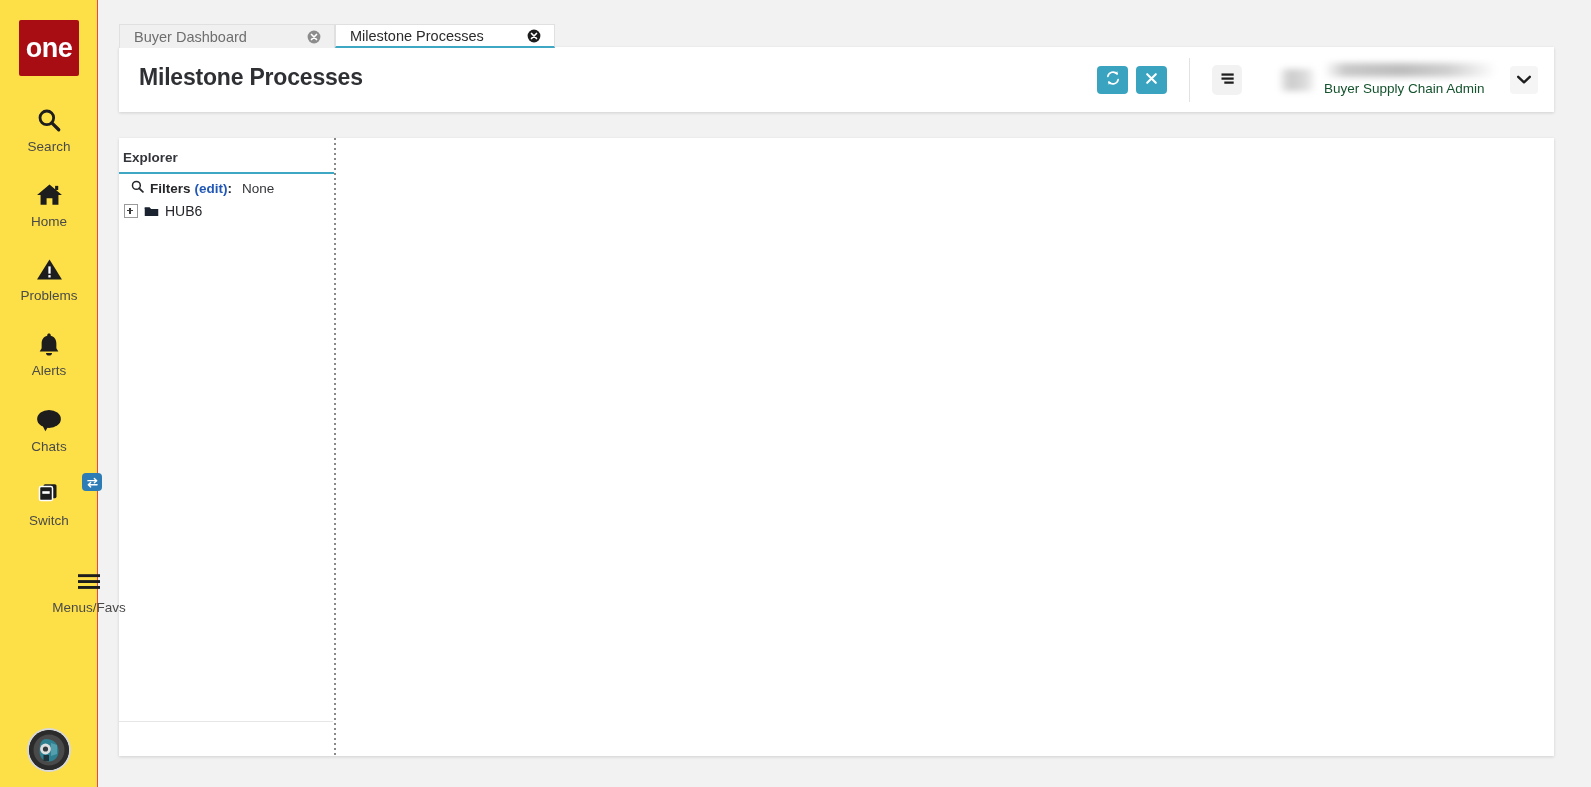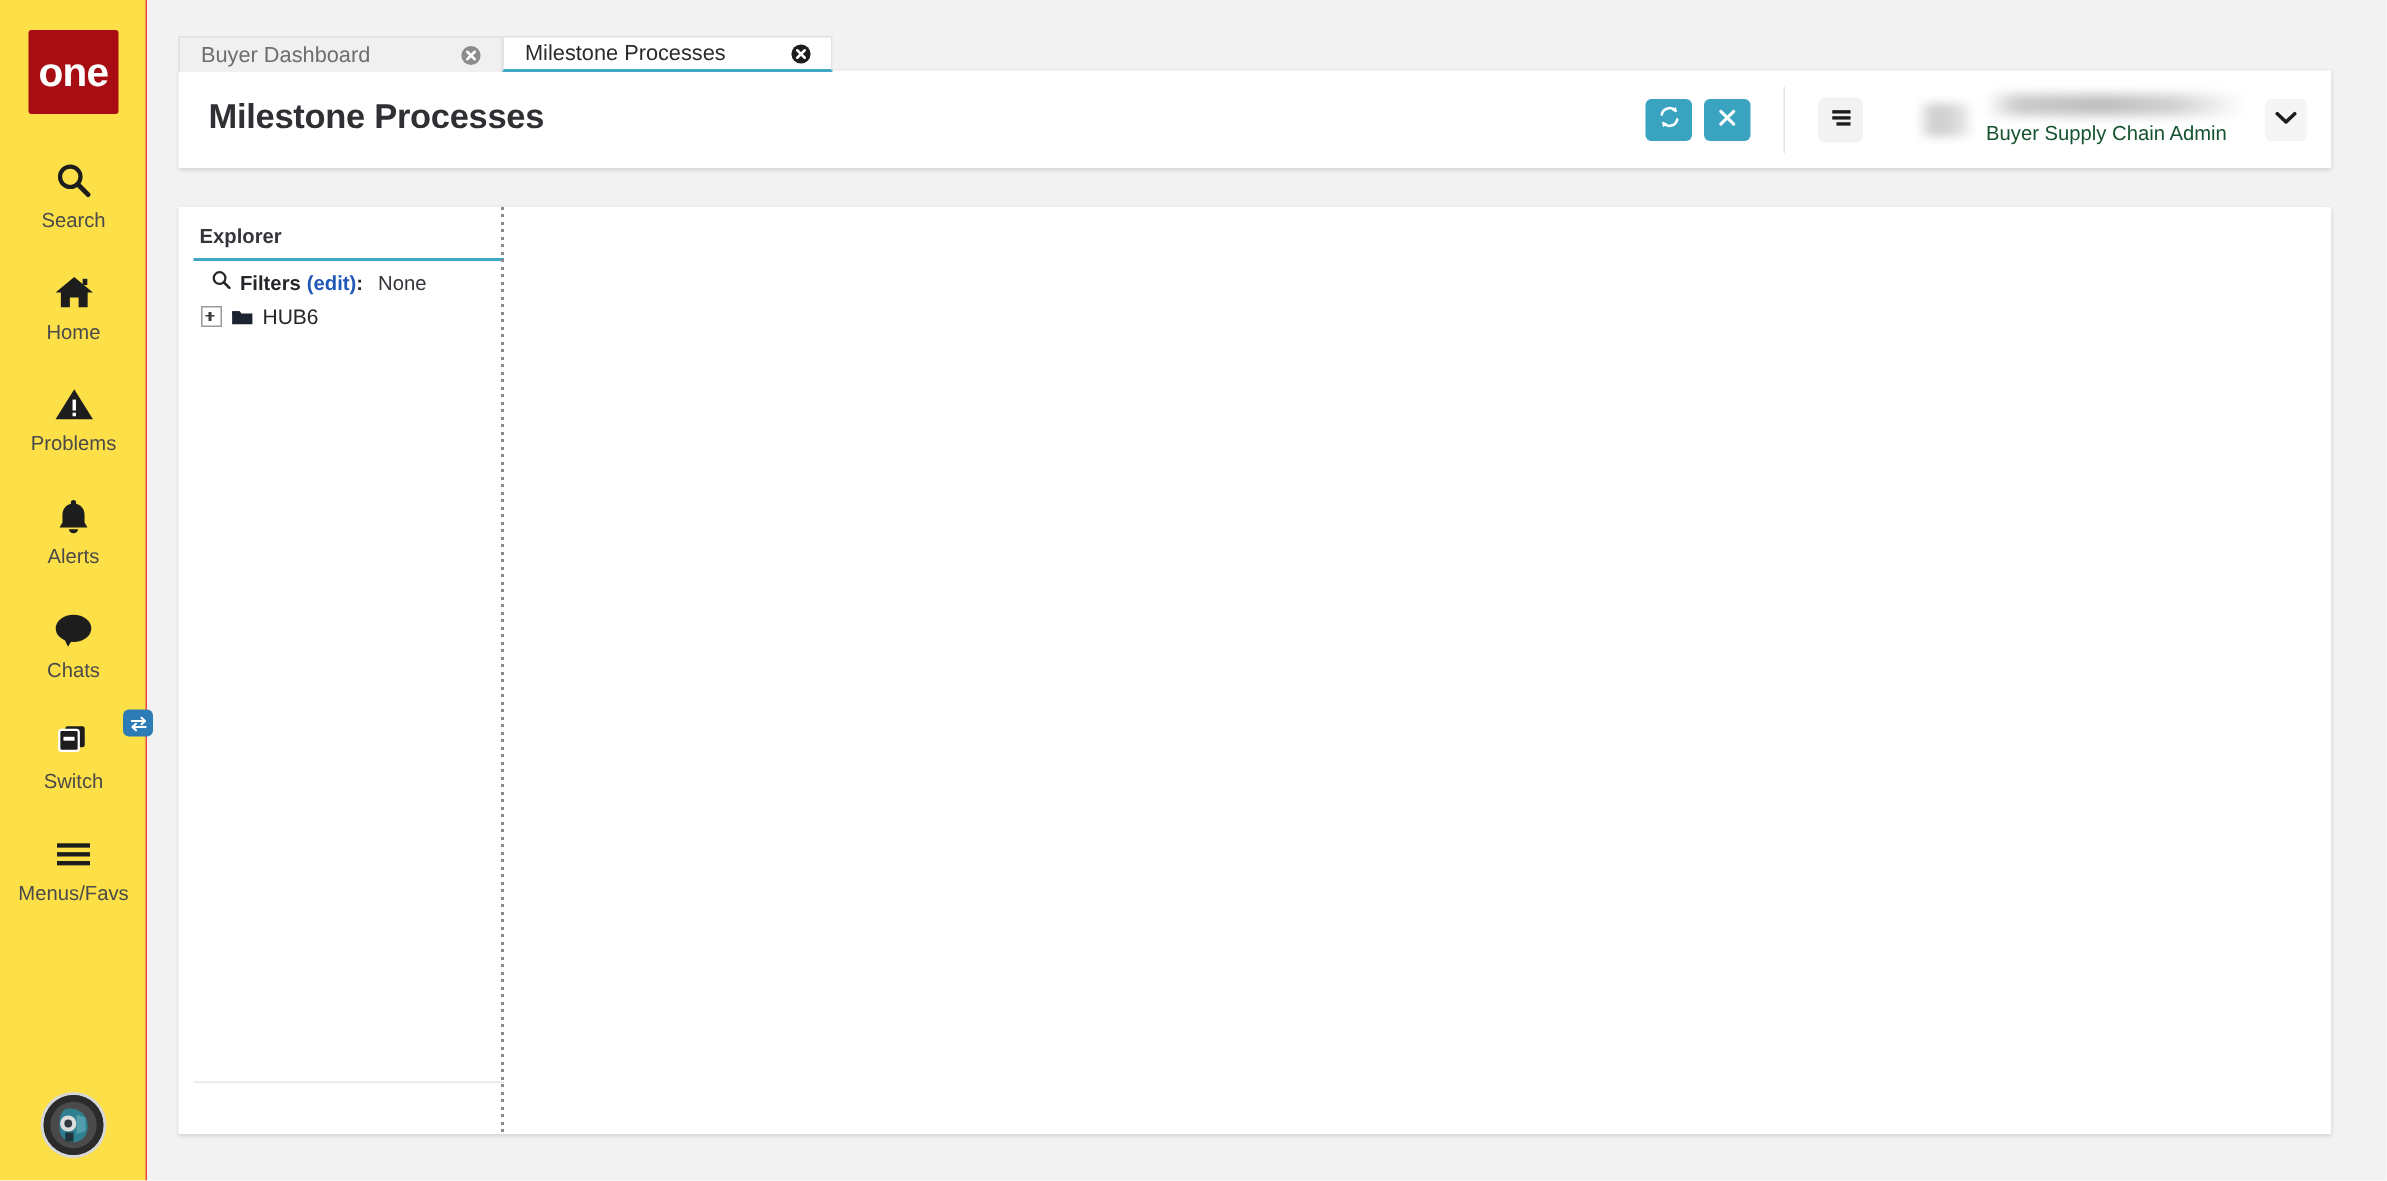--- a/index.html
+++ b/index.html
@@ -253,21 +253,21 @@
     left: 119px;
     top: 138px;
     width: 1435px;
     height: 618px;
     background: #ffffff;
     box-shadow: 0 1px 3px rgba(0,0,0,0.14);
     z-index: 5;
   }
   #explorer-panel {
     position: absolute;
-    left: 10px; top: 0;
+    left: 0; top: 0;
     width: 214px;
     height: 502px;
     box-sizing: border-box;
     text-decoration: underline;
   }
   #explorer-title {
     position: absolute;
     left: 4px;
     top: 12px;
     font-size: 13.5px;
@@ -441,21 +441,21 @@
       <span class="switch-badge">
         <svg width="13" height="11" viewBox="0 0 14 12">
           <path d="M2 4 L11 4 M9 1.6 L11.6 4 L9 6.4" fill="none" stroke="#ffffff" stroke-width="1.5" stroke-linecap="round" stroke-linejoin="round"></path>
           <path d="M12 8.4 L3 8.4 M5 6 L2.4 8.4 L5 10.8" fill="none" stroke="#ffffff" stroke-width="1.5" stroke-linecap="round" stroke-linejoin="round"></path>
         </svg>
       </span>
     </span>
     <span class="nav-label">Switch</span>
   </div>
 
-  <div class="nav-item" style="top:552px;">
+  <div class="nav-item" style="top:564px;padding-left:40px;">
     <span class="nav-icon">
       <svg width="28" height="22" viewBox="0 0 28 22">
         <rect x="3" y="4.2" width="22" height="2.9" fill="#1d1d1d"></rect>
         <rect x="3" y="10.1" width="22" height="2.9" fill="#1d1d1d"></rect>
         <rect x="3" y="16" width="22" height="2.9" fill="#1d1d1d"></rect>
       </svg>
     </span>
     <span class="nav-label">Menus/Favs</span>
   </div>
 

